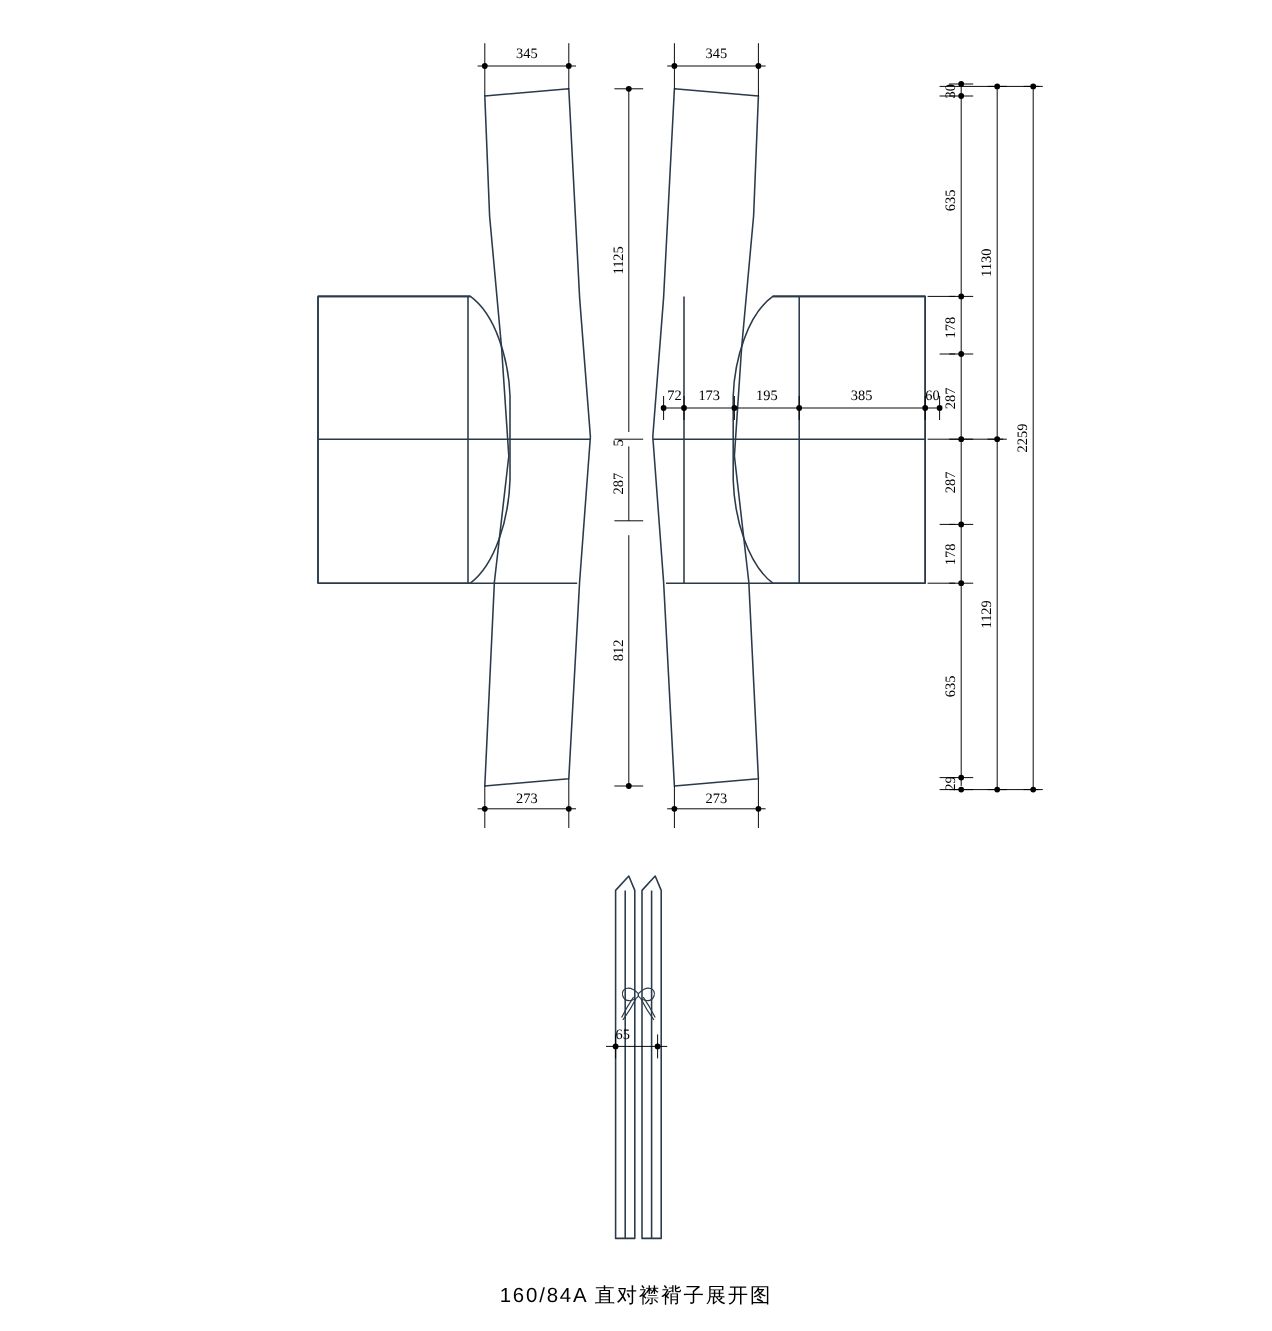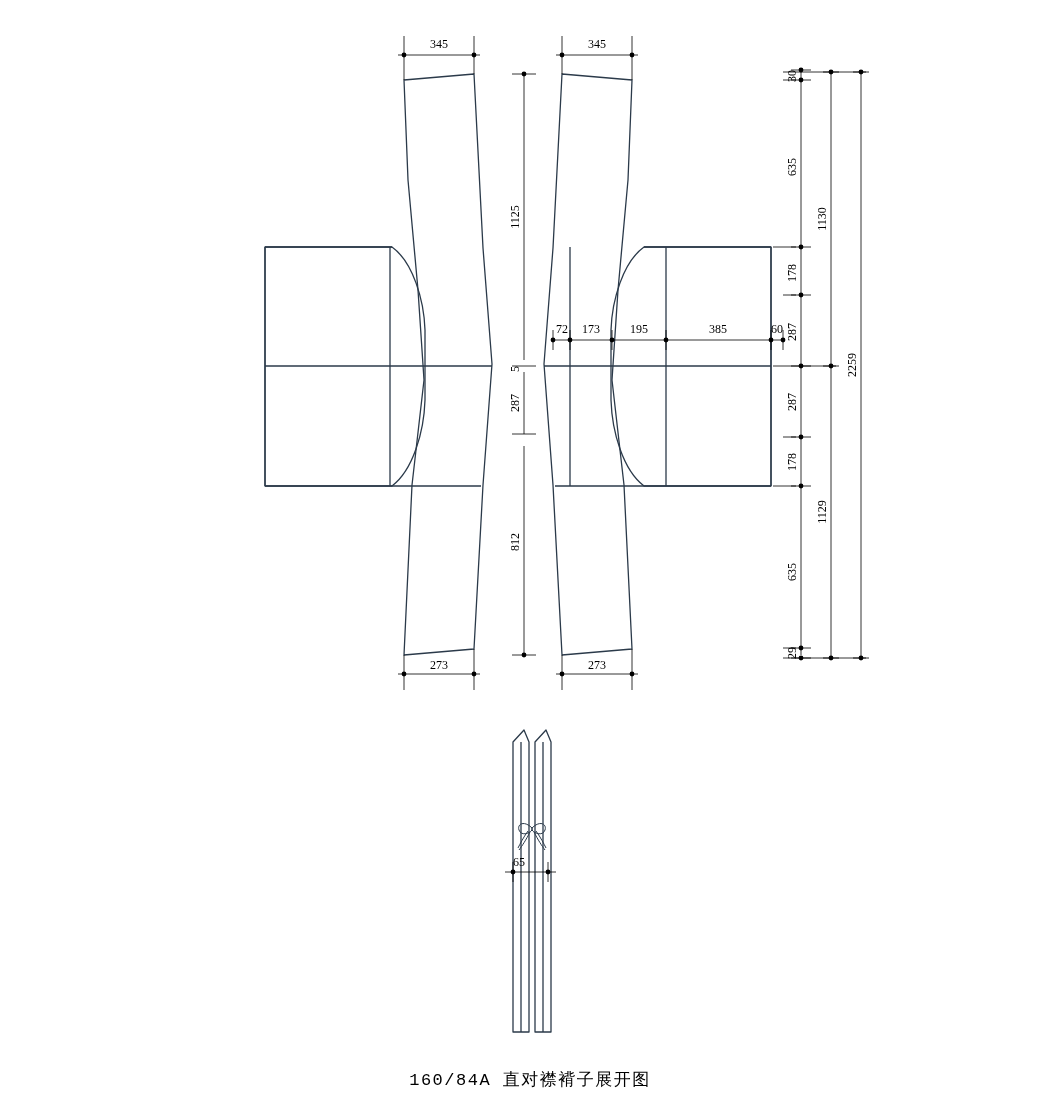--- a/index.html
+++ b/index.html
@@ -23,21 +23,21 @@
     height: 1109px;
   }
   .caption {
     position: absolute;
     left: 0;
     top: 1068px;
     width: 1060px;
     text-align: center;
     font-size: 17px;
     letter-spacing: 1.5px;
-    font-family: Liberation Mono, monospace;
+    font-family: Liberation Sans, sans-serif;
     color: #000000;
   }
   svg text {
     font-family: "Liberation Serif", serif;
     fill: #000000;
   }
 </style>
 </head>
 <body>
 

